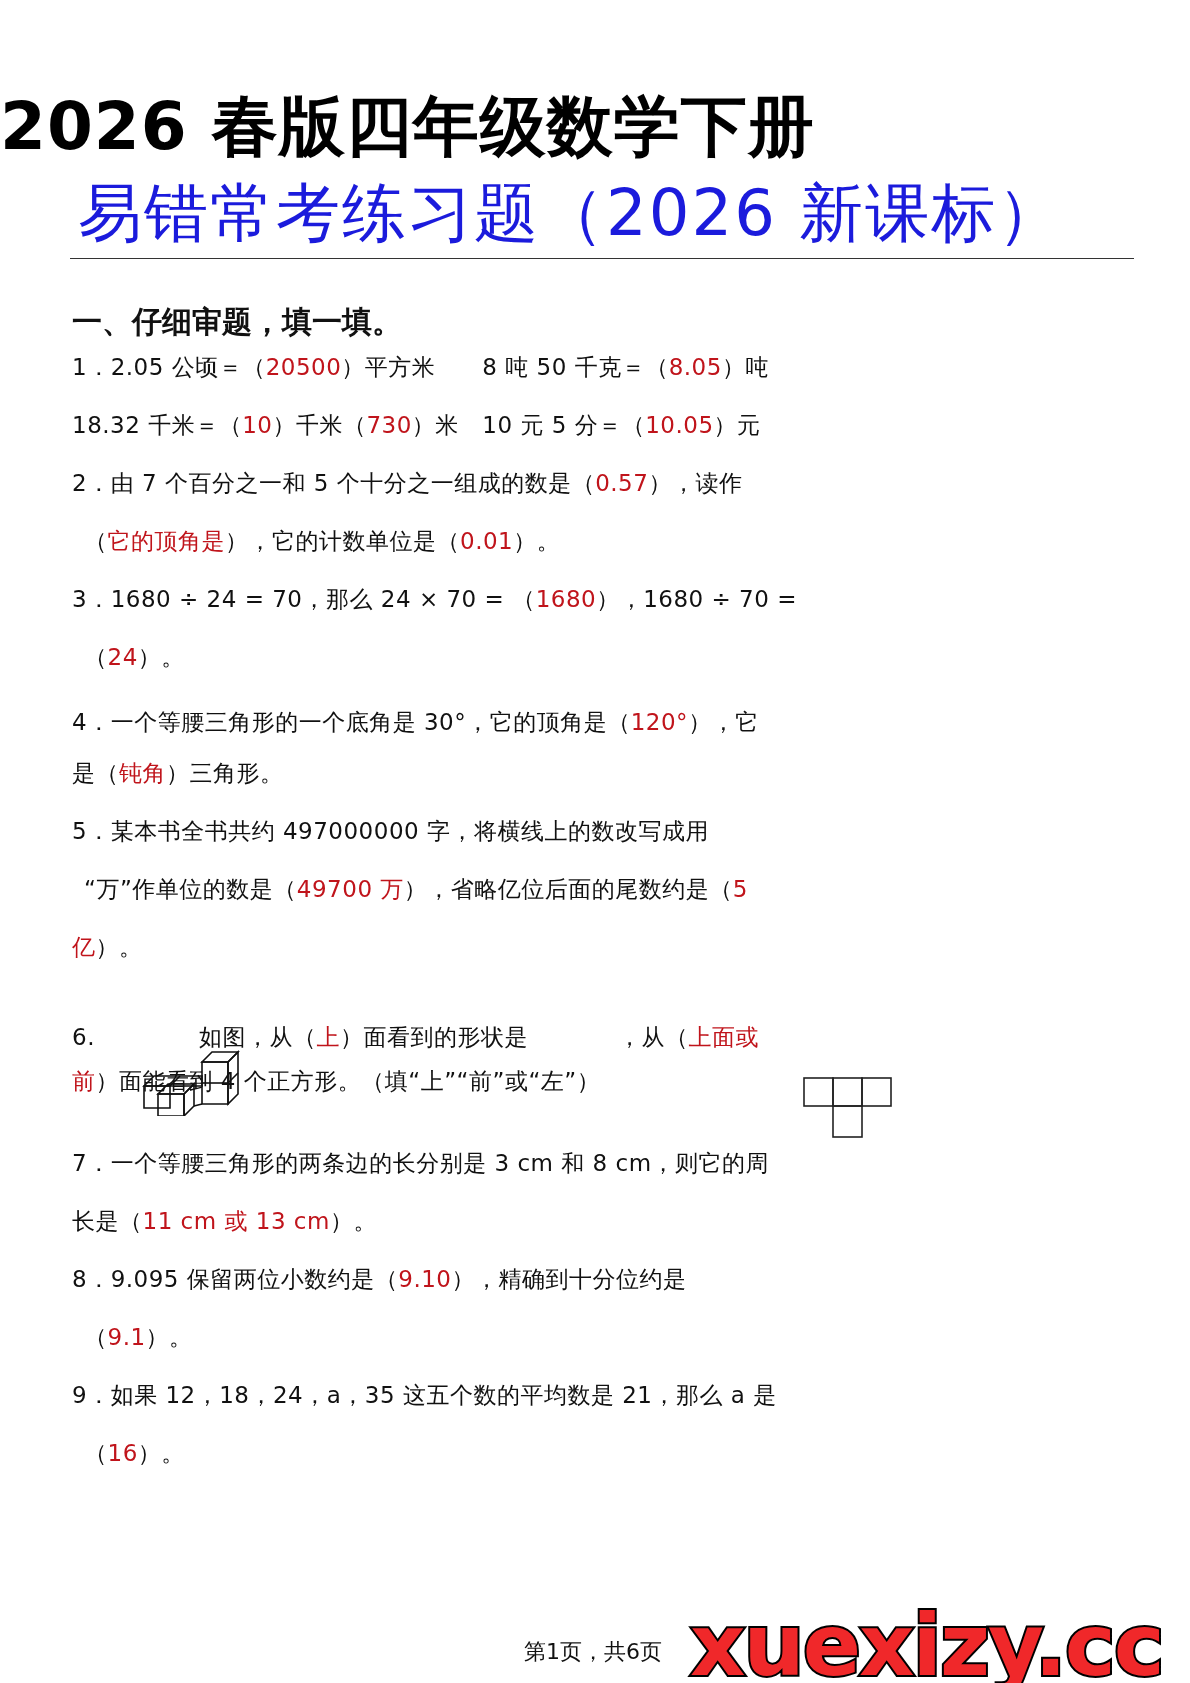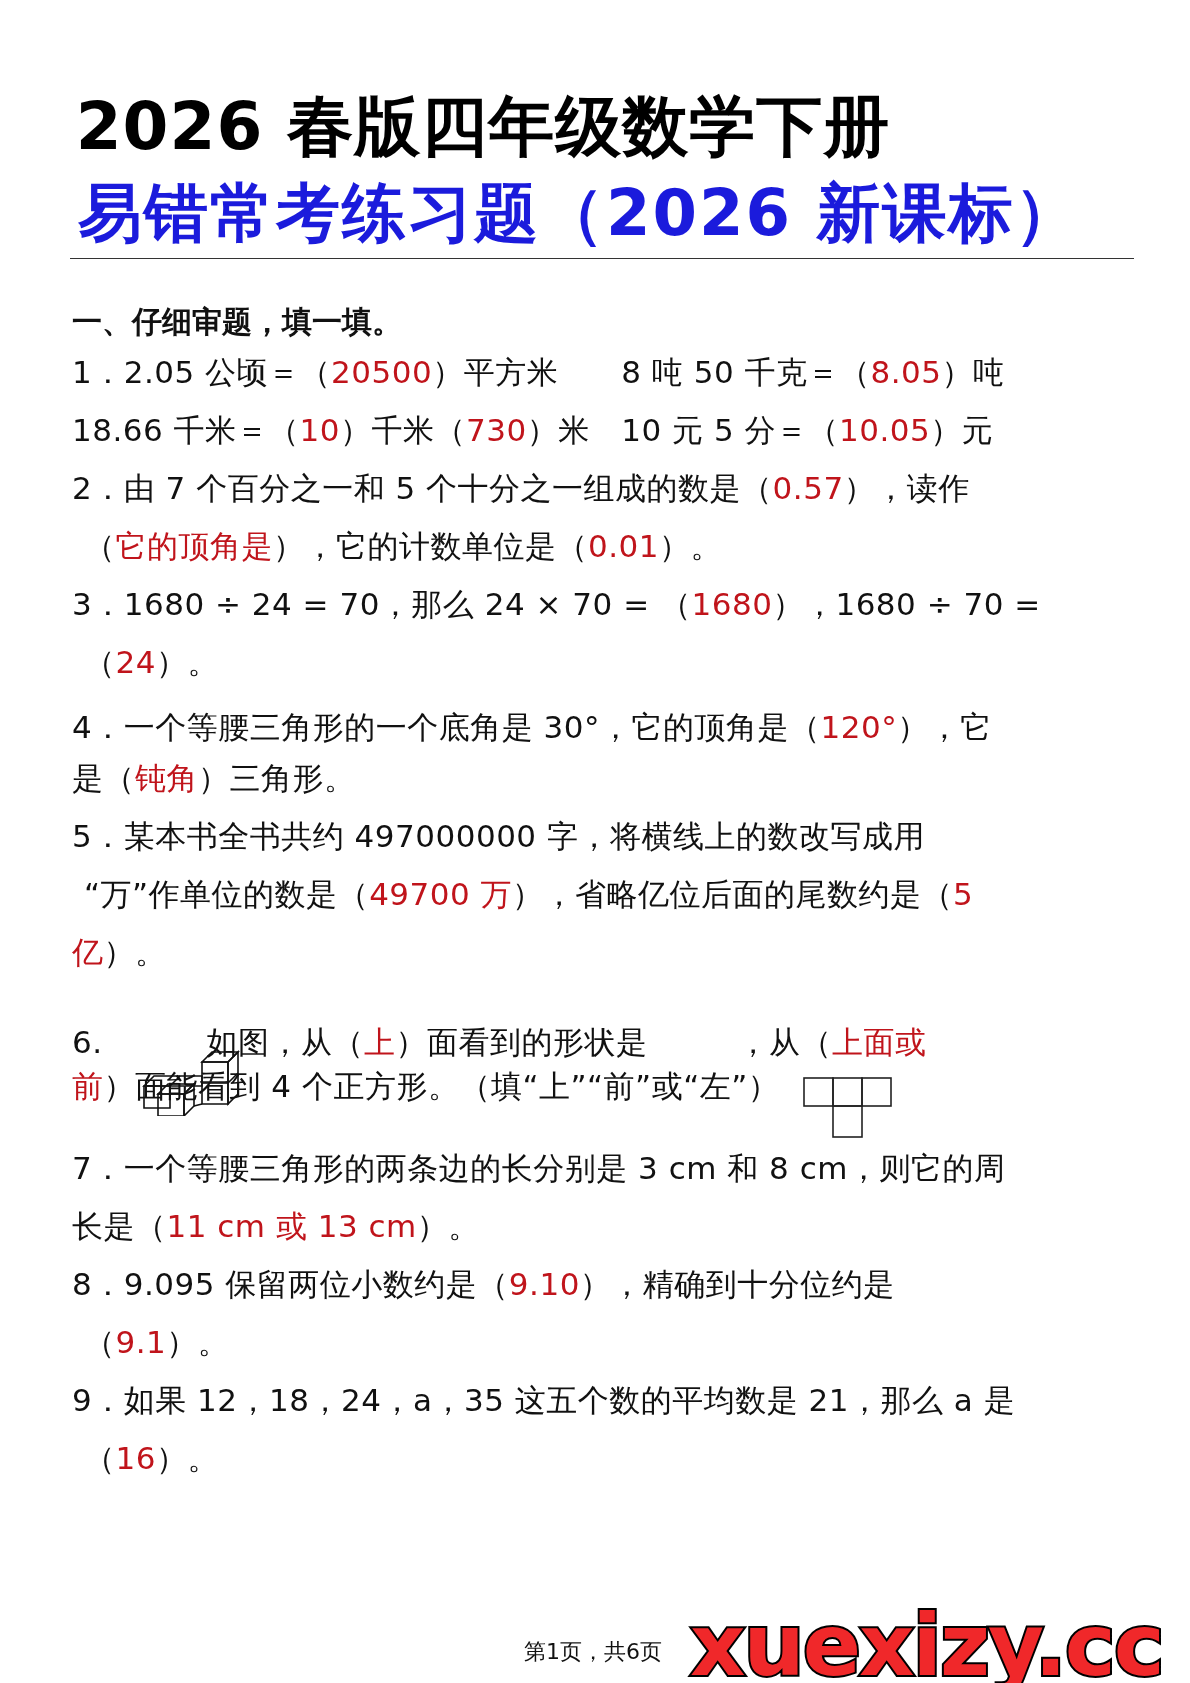--- a/index.html
+++ b/index.html
@@ -1,24 +1,24 @@
 <!DOCTYPE html>
 <html><head>
 <meta charset="utf-8">
 <style>
   html, body { margin: 0; padding: 0; background: #ffffff; }
   body { width: 1190px; height: 1683px; position: relative; overflow: hidden;
          font-family: "DejaVu Sans", "Liberation Sans", sans-serif; color: #111; }
-  .title1 { position: absolute; top: 82px; left: 0; width: 966px; text-align: center;
+  .title1 { position: absolute; top: 82px; left: 0; width: 966px; text-align: left;
             font-size: 66px; font-weight: bold; color: #000; letter-spacing: 1px; }
-  .title2 { position: absolute; top: 170px; left: 78px; font-size: 64px; font-weight: bold;
+  .title2 { position: absolute; top: 170px; left: 78px; font-size: 64px; font-weight: normal;
             color: #1b1bdc; letter-spacing: 2px; white-space: nowrap; }
   .rule { position: absolute; top: 258px; left: 70px; width: 1064px; height: 1px; background: #333; }
   .section { position: absolute; top: 302px; left: 72px; font-size: 30px; font-weight: bold; font-family: Liberation Serif, serif; }
-  .line { position: absolute; left: 72px; font-size: 31px; white-space: nowrap; letter-spacing: 0.5px; }
+  .line { position: absolute; left: 72px; font-size: 23px; white-space: nowrap; letter-spacing: 0.5px; }
   .ans { color: #c0141b; }
   .fig3d { position: absolute; left: 142px; top: 1050px; }
   .figtop { position: absolute; left: 803px; top: 1077px; }
   .footer { position: absolute; top: 1637px; left: 524px; font-size: 22px; color: #111; text-align: center; }
   .watermark { position: absolute; top: 1595px; left: 690px; font-size: 86px; font-weight: bold;
                color: #f0282a; font-family: "DejaVu Sans", sans-serif; letter-spacing: -2px;
                -webkit-text-stroke: 4px #000; paint-order: stroke fill; }
 </style>
 </head>
 <body>
@@ -26,21 +26,21 @@
 <div class="title1">2026 春版四年级数学下册</div>
 <div class="title2">易错常考练习题（2026 新课标）</div>
 <div class="rule"></div>
 
 <div class="section">一、仔细审题，填一填。</div>
 
 <div class="line" style="top:352px">
   <span>1．2.05 公顷＝（</span><span class="ans">20500</span><span>）平方米　　8 吨 50 千克＝（</span><span class="ans">8.05</span><span>）吨</span>
 </div>
 <div class="line" style="top:410px">
-  <span>18.66 千米＝（</span><span class="ans">10</span><span>）千米（</span><span class="ans">730</span><span>）米　10 元 5 分＝（</span><span class="ans">10.05</span><span>）元</span>
+  <span>18.32 千米＝（</span><span class="ans">10</span><span>）千米（</span><span class="ans">730</span><span>）米　10 元 5 分＝（</span><span class="ans">10.05</span><span>）元</span>
 </div>
 <div class="line" style="top:468px">
   <span>2．由 7 个百分之一和 5 个十分之一组成的数是（</span><span class="ans">0.57</span><span>），读作</span>
 </div>
 <div class="line" style="top:526px; left:84px">
   <span>（</span><span class="ans">它的顶角是</span><span>），它的计数单位是（</span><span class="ans">0.01</span><span>）。</span>
 </div>
 <div class="line" style="top:584px">
   <span>3．1680 ÷ 24 = 70，那么 24 × 70 = （</span><span class="ans">1680</span><span>），1680 ÷ 70 =</span>
 </div>

